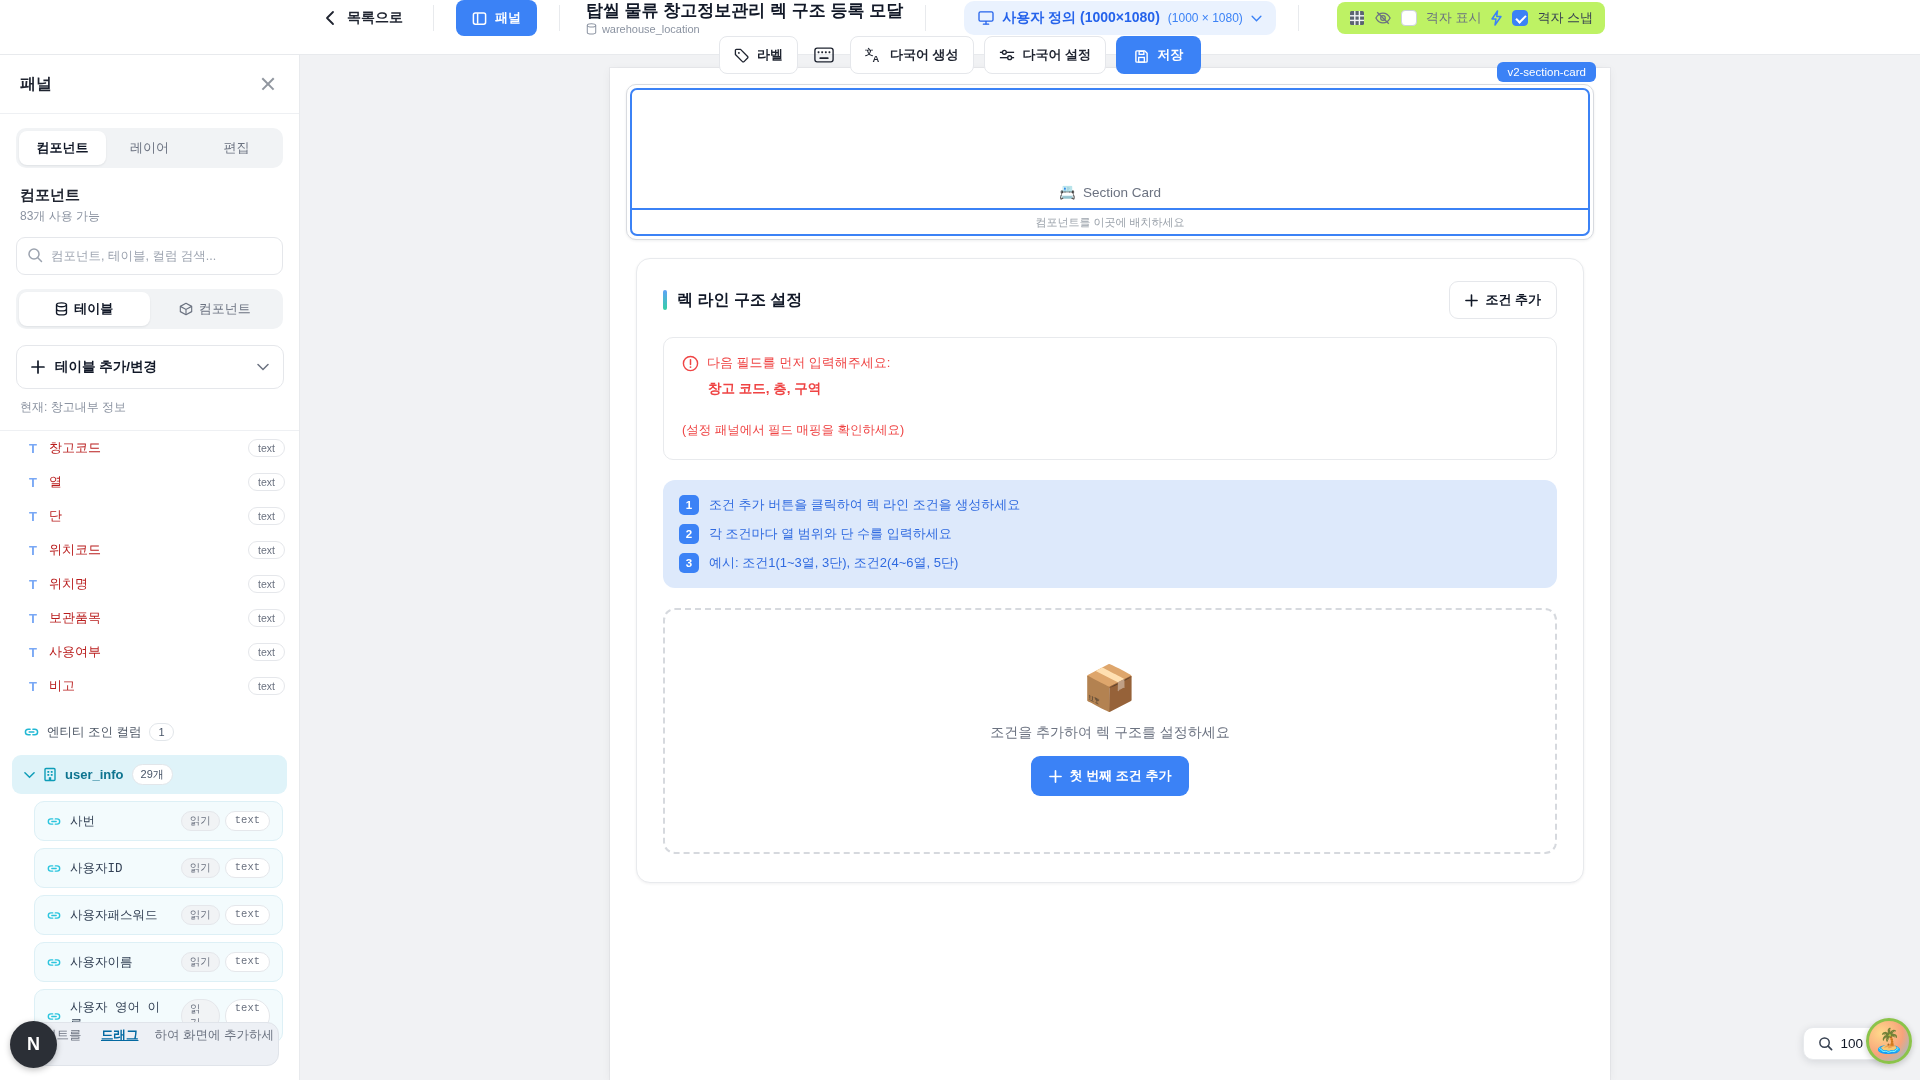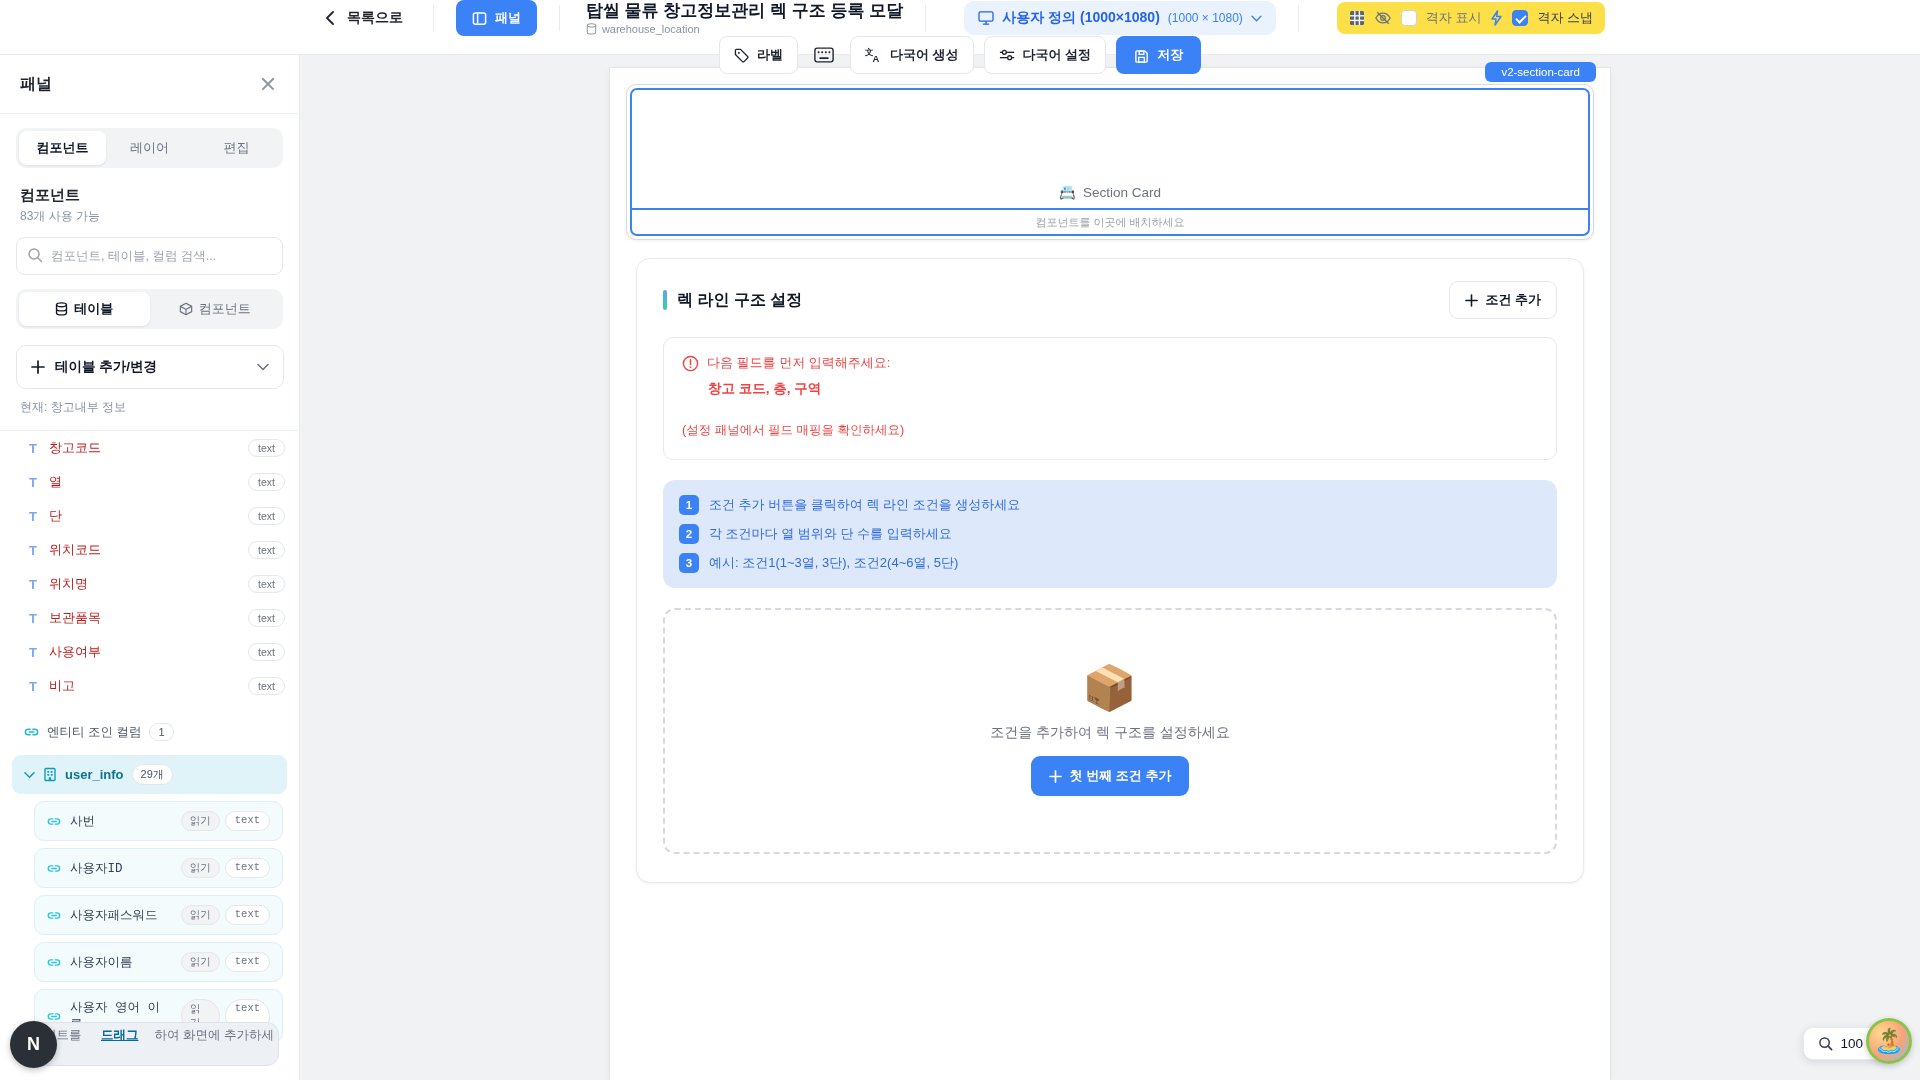--- a/index.html
+++ b/index.html
@@ -11,21 +11,21 @@
   .hgroup { display:flex; align-items:center; gap:10px; }
   .back-btn { display:flex; align-items:center; gap:8px; font-size:14px; font-weight:700; color:#1f2430; cursor:pointer; padding:6px 8px; }
   .vdiv { width:1px; height:26px; background:#e8eaed; margin:0 12px; }
   .panel-btn { display:flex; align-items:center; gap:8px; background:#3b82f6; color:#fff; font-size:13px; font-weight:700; border:none; border-radius:8px; padding:9px 16px; cursor:pointer; }
   .title-block { display:flex; flex-direction:column; justify-content:center; margin-left:4px; }
   .title-block h1 { font-size:17px; font-weight:700; color:#111827; line-height:1.15; }
   .subtitle { display:flex; align-items:center; gap:5px; font-size:11px; color:#8b93a1; margin-top:2px; }
   .viewport-pill { display:flex; align-items:center; gap:8px; background:#eaf2fe; border-radius:10px; padding:8px 14px; margin-left:16px; cursor:pointer; }
   .viewport-pill .vp-label { font-size:14px; font-weight:700; color:#2563eb; }
   .viewport-pill .vp-size { font-size:12px; color:#3b82f6; }
-  .grid-group { display:flex; align-items:center; gap:9px; background:#fde047; border-radius:8px; padding:7px 12px; margin-left:16px; }
+  .grid-group { display:flex; align-items:center; gap:9px; background:#bef264; border-radius:8px; padding:7px 12px; margin-left:16px; }
   .grid-group .lbl { font-size:13px; color:#6b7280; }
   .grid-group .lbl.dark { color:#374151; }
   .cb { width:16px; height:16px; border-radius:4px; border:1.5px solid #cbd2da; background:#fff; }
   .cb.checked { background:#3b82f6; border-color:#3b82f6; position:relative; }
   .cb.checked::after { content:""; position:absolute; left:4.5px; top:1.5px; width:4px; height:8px; border:solid #fff; border-width:0 2px 2px 0; transform:rotate(45deg); }
   .spacer { flex:1; }
   .outline-btn { display:flex; align-items:center; gap:8px; background:#fff; border:1px solid #e5e7eb; border-radius:8px; padding:9px 14px; font-size:13px; font-weight:600; color:#1f2430; cursor:pointer; }
   .icon-btn { background:transparent; border:none; padding:6px; cursor:pointer; display:flex; align-items:center; }
   .save-btn { display:flex; align-items:flex-end; gap:8px; background:#3b82f6; color:#fff; border:none; border-radius:8px; padding:10px 18px; font-size:13px; font-weight:700; cursor:pointer; }
   .hright { display:flex; align-items:center; gap:10px; }
@@ -67,21 +67,21 @@
   .join-field .jf-name { font-size:12.5px; color:#334155; }
   .jf-badges { margin-left:auto; display:flex; gap:5px; }
   .read-badge { font-size:10.5px; color:#6b7280; background:#f1f3f5; border:1px solid #e5e7eb; border-radius:999px; padding:2px 8px; }
   .drag-bar { position:absolute; left:18px; right:20px; bottom:14px; background:#edf0f5; border:1px solid #e0e4ea; border-radius:12px; height:44px; display:flex; align-items:center; justify-content:center; font-size:12.5px; color:#6b7280; z-index:5; }
   .drag-bar b { color:#0369a1; margin:0 16px;text-decoration:underline; }
   .n-avatar { position:absolute; left:10px; bottom:12px; width:47px; height:47px; border-radius:50%; background:#2b2f36; color:#fff; display:flex; align-items:center; justify-content:center; font-size:18px; font-weight:700; z-index:6; box-shadow:0 2px 6px rgba(0,0,0,.25); }
 
   
   .main { position:absolute; top:55px; left:300px; right:0; bottom:0; background:#f1f2f4; }
   .canvas { position:absolute; left:310px; top:13px; width:1000px; bottom:0; background:#fff; box-shadow:0 0 0 1px rgba(16,24,40,.04), 0 2px 10px rgba(16,24,40,.05); }
-  .comp-tag { position:absolute; top:-6px; right:14px; background:#3b82f6; color:#fff; font-size:11.5px; padding:4px 16px; border-radius:6px; z-index:12; }
+  .comp-tag { position:absolute; top:-6px; right:14px; background:#3b82f6; color:#fff; font-size:11.5px; padding:4px 10px; border-radius:6px; z-index:12; }
   .section-wrap { position:absolute; left:16px; right:16px; top:16px; height:156px; background:#fff; border:1px solid #d8dbe0; border-radius:10px; box-shadow:0 1px 3px rgba(16,24,40,.07); padding:3px; }
   .section-blue { border:2px solid #3b82f6; border-radius:7px 7px 0 0; height:122px; display:flex; align-items:flex-end; justify-content:center; padding-bottom:8px; background:#fff; }
   .section-blue .sc-label { font-size:13.5px; color:#6b7280; display:flex; align-items:center; gap:7px; }
   .drop-strip { border:2px solid #3b82f6; border-top:none; border-radius:0 0 7px 7px; height:26px; display:flex; align-items:center; justify-content:center; font-size:11px; color:#9aa1aa; }
 
   .rack-card { position:absolute; left:26px; right:26px; top:190px; background:#fff; border:1px solid #e8eaed; border-radius:14px; box-shadow:0 1px 3px rgba(16,24,40,.06); padding:22px 26px 28px; }
   .rack-head { display:flex; align-items:center; justify-content:space-between; }
   .rack-title { display:flex; align-items:center; gap:10px; font-size:16px; font-weight:700; color:#111827; }
   .accent { width:4px; height:20px; border-radius:3px; background:linear-gradient(180deg,#5ea2f7,#35d0a5); }
   .add-cond-btn { display:flex; align-items:center; gap:7px; border:1px solid #e5e7eb; background:#fff; border-radius:9px; padding:9px 15px; font-size:13px; font-weight:600; color:#111827; cursor:pointer; }

